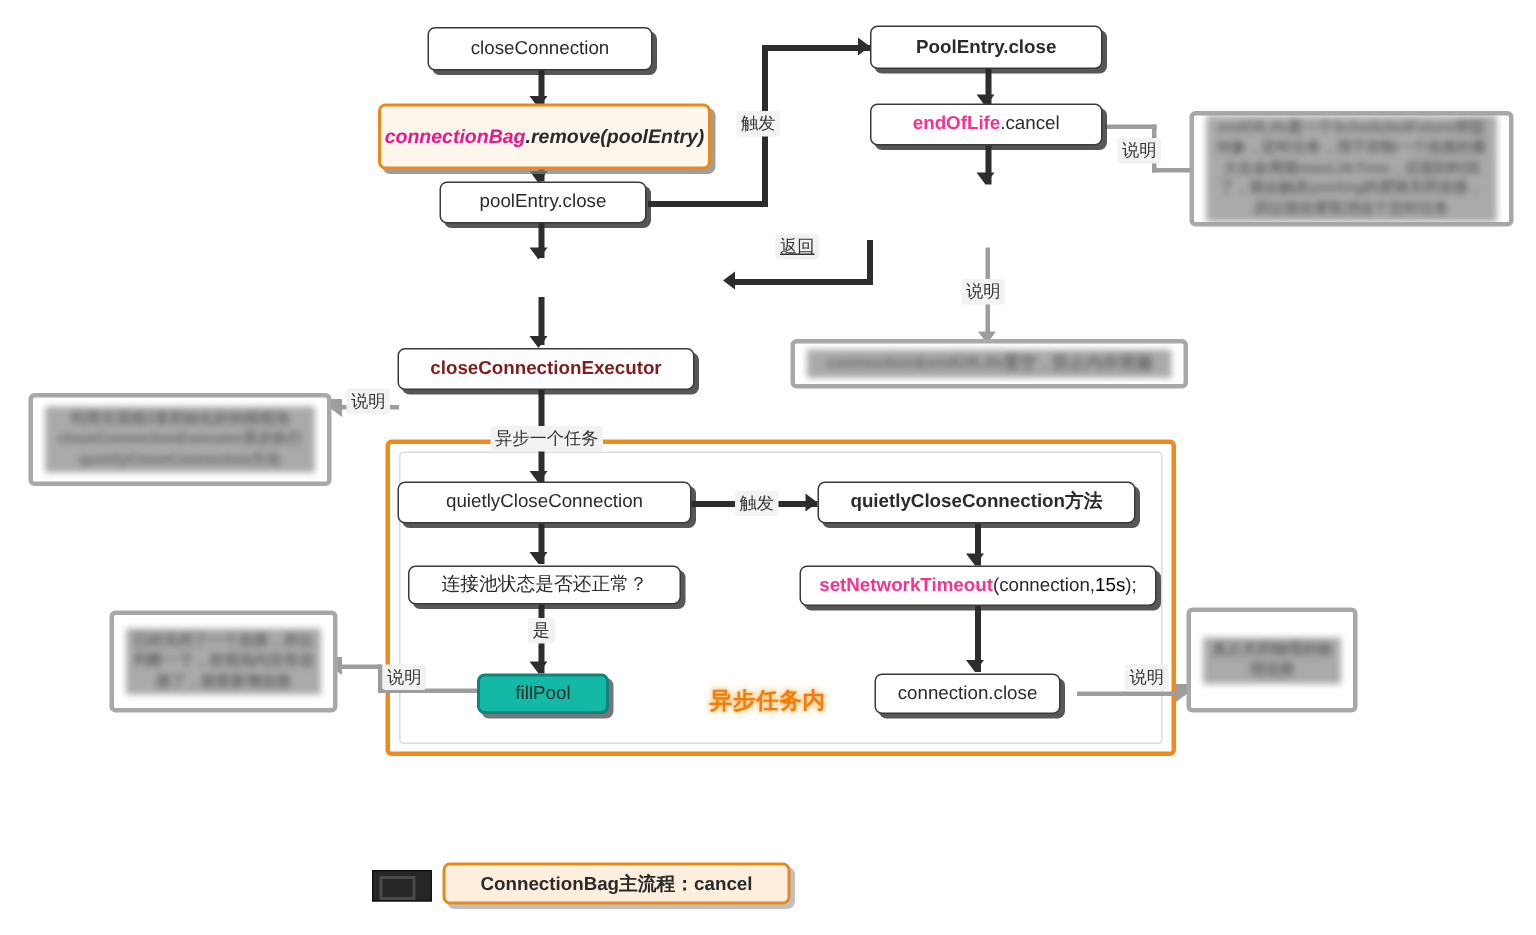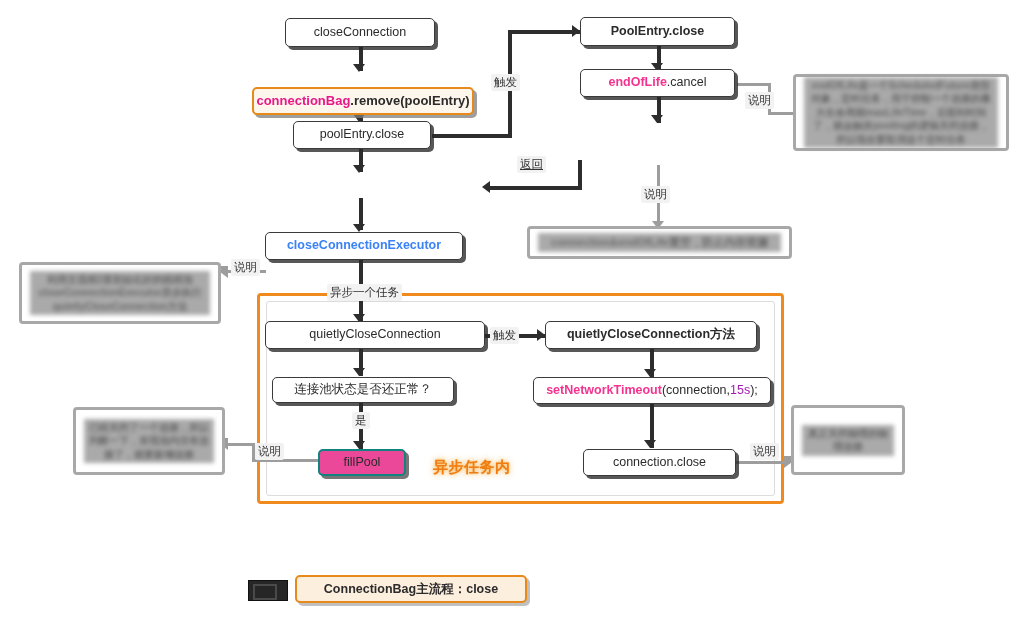--- a/index.html
+++ b/index.html
@@ -36,29 +36,29 @@
   .node.bold{font-weight:bold;}
   .node.orange{
     border:2.2px solid #e8891b;
     background:#fdf6ec;
     box-shadow:3px 3px 0 rgba(125,125,125,.75);
     font-weight:bold;
     font-size:13px;
   }
   .node.cyan{
     border:2px solid #11837e;
-    background:#ec4899;
+    background:#14b8a6;
     box-shadow:3px 3px 0 rgba(60,60,60,.7);
   }
 
   
   .tk-pink{color:#e8178a;font-weight:bold;}
   .tk-pink-l{color:#f5338f;font-weight:bold;}
-  .tk-olive{color:#3b82f6;font-weight:bold;}
-  .tk-green{color:#a21caf;}
+  .tk-olive{color:#7f1d1d;font-weight:bold;}
+  .tk-green{color:#000000;}
   .tk-dark{color:#2b2b2b;}
 
   
   .ln{position:absolute;background:#2d2d2d;z-index:2;}
   .ln.v{width:4px;}
   .ln.h{height:4px;}
   .ln.grey{background:#9d9d9d;}
   .arrow{
     position:absolute;
     width:0;height:0;
@@ -249,60 +249,60 @@
   <div class="ln h grey" style="left:228px;top:443px;width:26px;height:3px;"></div>
   <div class="ln v grey" style="left:252px;top:443px;height:19px;width:3px;"></div>
   <div class="ln h grey" style="left:252px;top:459px;width:68px;height:3px;"></div>
   <div class="arrow grey left" style="left:220px;top:438px;"></div>
 
   <div class="ln h grey" style="left:718px;top:461px;width:72px;height:3px;"></div>
   <div class="arrow grey right" style="left:784px;top:456px;"></div>
 
   <div id="async-box" style="left:257px;top:293px;width:527px;height:211px;"></div>
   <div id="async-box-inner" style="left:266px;top:301px;width:509px;height:195px;"></div>
-  <div id="async-label" style="left:433px;top:458px;">异步任务内</div>
+  <div id="async-label" style="left:473px;top:458px;">异步任务内</div>
 
   <div class="node" style="left:285px;top:18px;width:150px;height:29px;">closeConnection</div>
 
-  <div class="node orange" style="left:252px;top:87px;width:222px;height:28px;">
+  <div class="node orange" style="left:252px;top:69px;width:222px;height:44px;font-style:italic;">
     <span class="tk-pink">connectionBag</span>
       <span class="tk-dark">.remove(poolEntry)</span>
   </div>
 
   <div class="node" style="left:293px;top:121px;width:138px;height:28px;">poolEntry.close</div>
 
 
   <div class="node bold" style="left:265px;top:232px;width:198px;height:28px;">
     <span class="tk-olive">closeConnectionExecutor</span>
   </div>
 
   <div class="node bold" style="left:580px;top:17px;width:155px;height:29px;">PoolEntry.close</div>
 
   <div class="node" style="left:580px;top:69px;width:155px;height:28px;">
     <span class="tk-pink-l">endOfLife</span>
       <span class="tk-dark">.cancel</span>
   </div>
 
 
-  <div class="node" style="left:265px;top:321px;width:220px;height:28px;">quietlyCloseConnection</div>
+  <div class="node" style="left:265px;top:321px;width:196px;height:28px;">quietlyCloseConnection</div>
 
   <div class="node bold" style="left:545px;top:321px;width:212px;height:28px;">quietlyCloseConnection方法</div>
 
   <div class="node" style="left:272px;top:377px;width:182px;height:26px;">连接池状态是否还正常？</div>
 
   <div class="node" style="left:533px;top:377px;width:238px;height:27px;">
     <span class="tk-pink-l">setNetworkTimeout</span>
       <span class="tk-dark">(connection, </span>
       <span class="tk-green">15s</span>
       <span class="tk-dark">);</span>
   </div>
 
   <div class="node cyan" style="left:318px;top:449px;width:88px;height:27px;">fillPool</div>
 
-  <div class="node" style="left:583px;top:449px;width:153px;height:27px;">connection.close</div>
+  <div class="node" style="left:583px;top:449px;width:124px;height:27px;">connection.close</div>
 
   <div class="note" style="left:793px;top:74px;width:216px;height:77px;">
     <div class="inner small">endOfLife是一个ScheduledFuture类型对象，定时任务，用于控制一个连接的最大生命周期maxLifeTime，后面到时间了，就会触发pooling的逻辑关闭连接，所以现在要取消这个定时任务</div>
   </div>
 
   <div class="note" style="left:527px;top:226px;width:265px;height:33px;">
     <div class="inner one-line">connection&amp;endOfLife置空，防止内存泄漏</div>
   </div>
 
   <div class="note" style="left:19px;top:262px;width:202px;height:62px;">
@@ -323,15 +323,15 @@
   <div class="elabel" style="left:641px;top:186px;">说明</div>
   <div class="elabel" style="left:231px;top:259px;">说明</div>
   <div class="elabel" style="left:327px;top:284px;">异步一个任务</div>
   <div class="elabel" style="left:490px;top:327px;">触发</div>
   <div class="elabel" style="left:352px;top:412px;">是</div>
   <div class="elabel" style="left:255px;top:443px;">说明</div>
   <div class="elabel" style="left:750px;top:443px;">说明</div>
 
   <div id="legend"></div>
   <div class="lg-swatch"></div>
-  <div class="lg-pill" id="lg-orange">ConnectionBag主流程：close</div>
+  <div class="lg-pill" id="lg-orange">ConnectionBag主流程：cancel</div>
 
 </div>
 
 </body></html>

